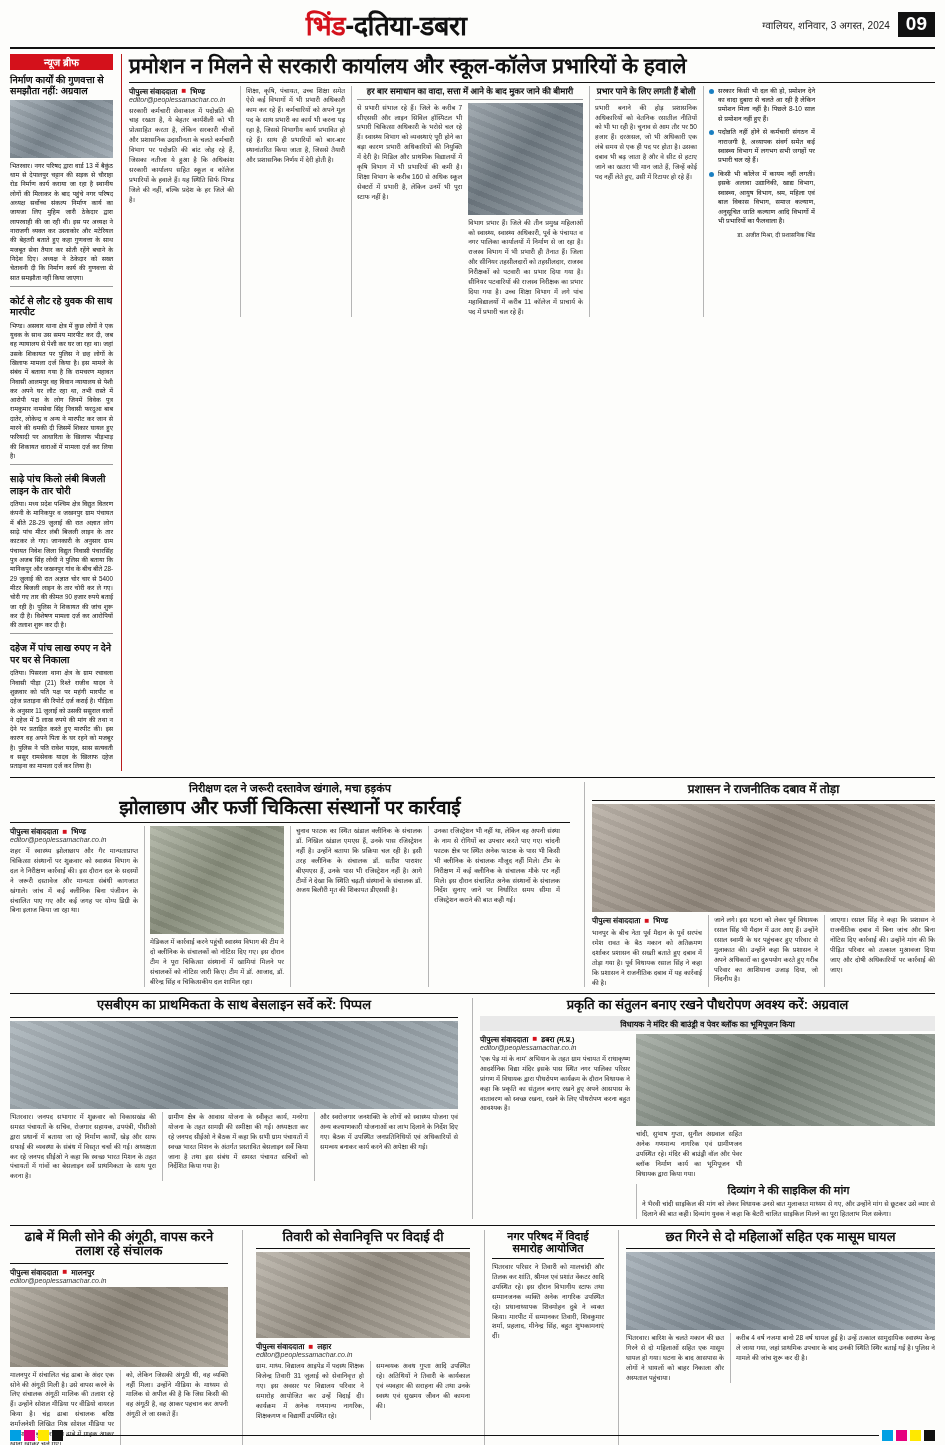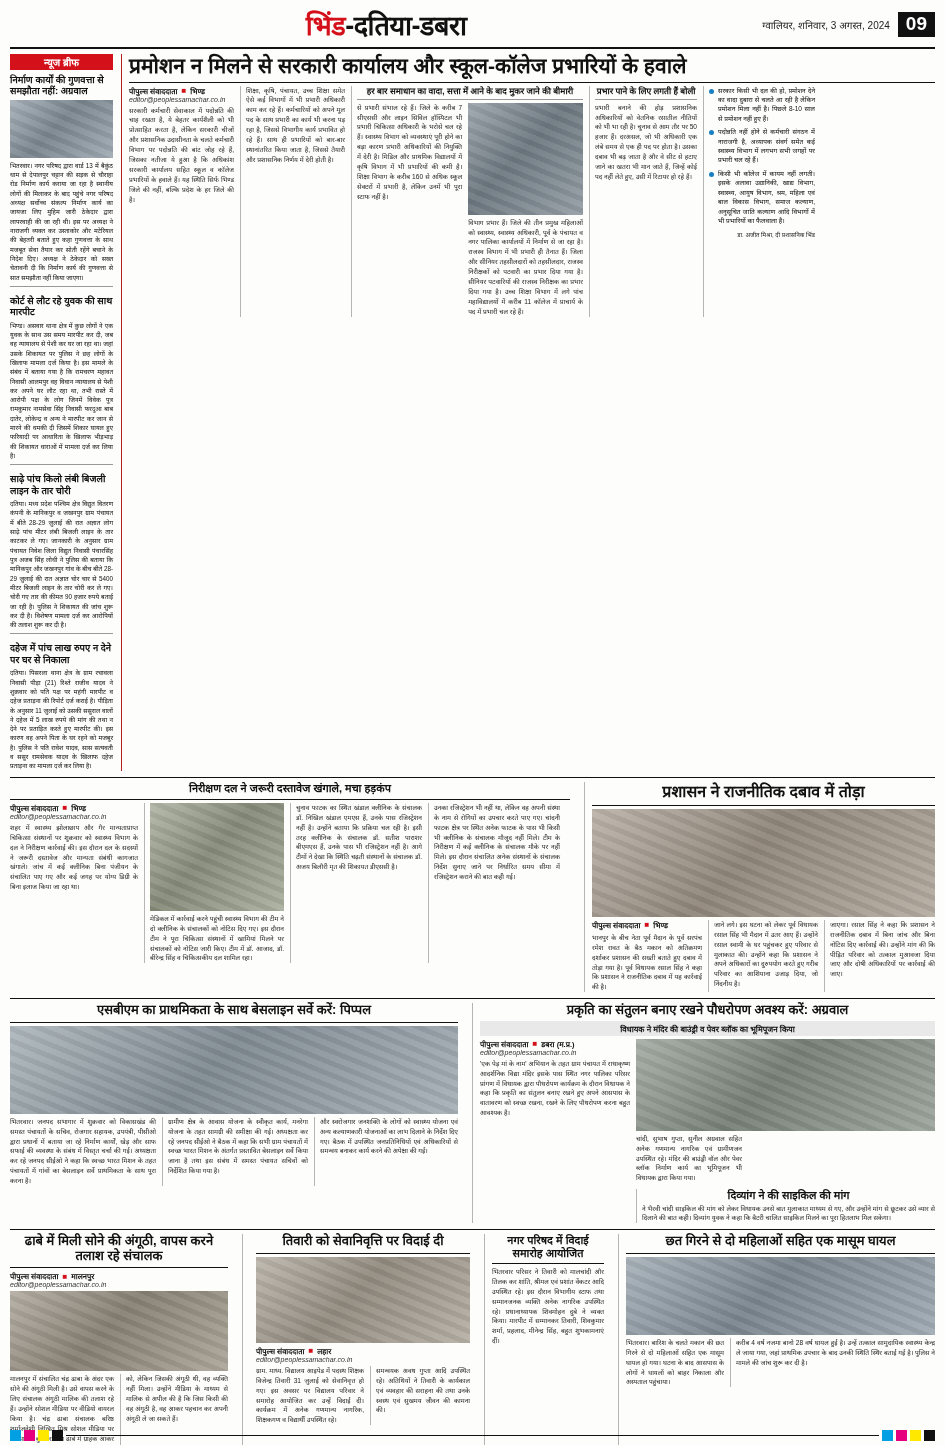--- a/index.html
+++ b/index.html
@@ -174,20 +174,21 @@
       </div>
     </div>
   </div>
 
   <div class="rule" style="margin:6px 0 4px;"></div>
 
   <div class="sec" style="align-items:stretch;">
 
     <div class="col" style="width:560px;">
       <div class="subhead" style="font-size:11px;">निरीक्षण दल ने जरूरी दस्तावेज खंगाले, मचा हड़कंप</div>
+      <div class="hl hl-lg" style="text-align:center;margin-top:2px;">झोलाछाप और फर्जी चिकित्सा संस्थानों पर कार्रवाई</div>
       <div class="rule" style="margin:4px 0 3px;"></div>
       <div class="sec" style="gap:6px;">
         <div class="col" style="width:128px;">
           <div class="byline">
             <span>पीपुल्स संवाददाता</span>
               <span class="dot">■</span>
               <span>भिण्ड</span>
           </div>
           <div class="byline-mail" style="margin-bottom:3px;">editor@peoplessamachar.co.in</div>
           <div class="body-txt">शहर में स्वास्थ्य झोलाछाप और गैर मान्यताप्राप्त चिकित्सा संस्थानों पर शुक्रवार को स्वास्थ्य विभाग के दल ने निरीक्षण कार्रवाई की। इस दौरान दल के सदस्यों ने जरूरी दस्तावेज और मान्यता संबंधी कागजात खंगाले। जांच में कई क्लीनिक बिना पंजीयन के संचालित पाए गए और कई जगह पर योग्य डिग्री के बिना इलाज किया जा रहा था।</div>
@@ -199,21 +200,21 @@
         <div class="col colbox" style="width:132px;">
           <div class="body-txt">चुनाव फाटक का स्थित खंडाल क्लीनिक के संचालक डॉ. निखिल खंडाल एमएस हैं, उनके पास रजिस्ट्रेशन नहीं है। उन्होंने बताया कि प्रक्रिया चल रही है। इसी तरह क्लीनिक के संचालक डॉ. सतीश पाराशर बीएमएस हैं, उनके पास भी रजिस्ट्रेशन नहीं है। आगे टीमों ने देखा कि स्थिति चढ़ती संस्थानों के संचालक डॉ. अजय बिलौरी मृत की शिकायत डीएससी है।</div>
         </div>
         <div class="col colbox" style="width:132px;">
           <div class="body-txt">उनका रजिस्ट्रेशन भी नहीं था, लेकिन वह अपनी संस्था के नाम से रोगियों का उपचार करते पाए गए। चांदनी फाटक क्षेत्र पर स्थित अनेक फाटक के पास भी किसी भी क्लीनिक के संचालक मौजूद नहीं मिले। टीम के निरीक्षण में कई क्लीनिक के संचालक मौके पर नहीं मिले। इस दौरान संचालित अनेक संस्थानों के संचालक निर्देश सुनाए जाने पर निर्धारित समय सीमा में रजिस्ट्रेशन कराने की बात कही गई।</div>
         </div>
       </div>
     </div>
 
     <div class="col vline" style="flex:1;padding-left:7px;margin-left:7px;">
-      <div class="subhead" style="font-size:16px;">प्रशासन ने राजनीतिक दबाव में तोड़ा</div>
+      <div class="subhead" style="font-size:12px;">प्रशासन ने राजनीतिक दबाव में तोड़ा</div>
       <div class="rule" style="margin:4px 0 3px;"></div>
       <div class="photo ph5" style="height:108px;margin-bottom:3px;"></div>
       <div class="sec" style="gap:6px;">
         <div class="col" style="width:110px;">
           <div class="byline">
             <span>पीपुल्स संवाददाता</span>
               <span class="dot">■</span>
               <span>भिण्ड</span>
           </div>
           <div class="body-txt" style="margin-top:3px;">भानपुर के बीच नेता पूर्व मैदान के पूर्व सरपंच रमेश रावत के बैठ मकान को अतिक्रमण दर्शाकर प्रशासन की सख्ती बताते हुए दबाव में तोड़ा गया है। पूर्व विधायक रसाल सिंह ने कहा कि प्रशासन ने राजनीतिक दबाव में यह कार्रवाई की है।</div>

